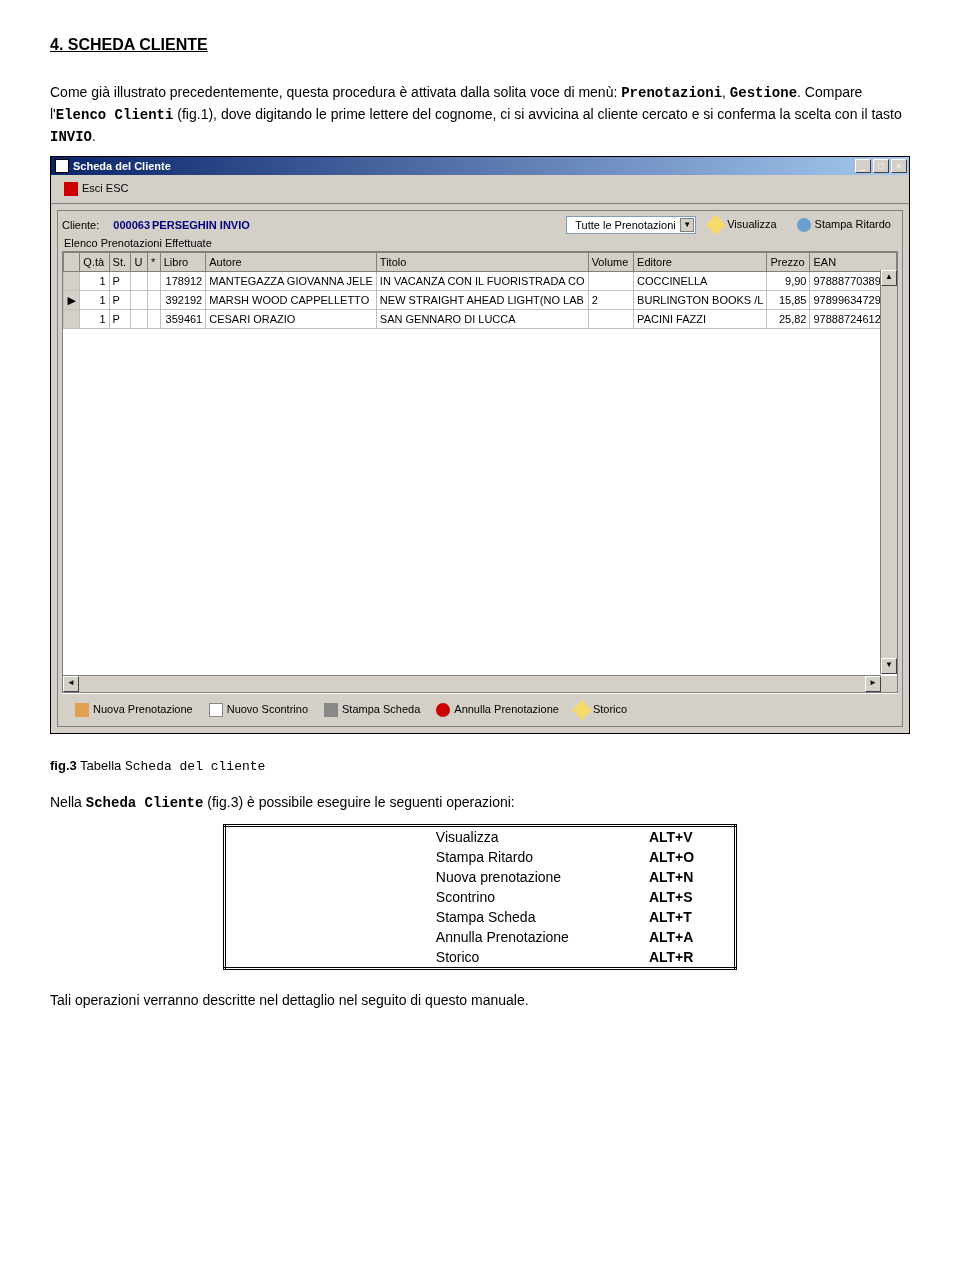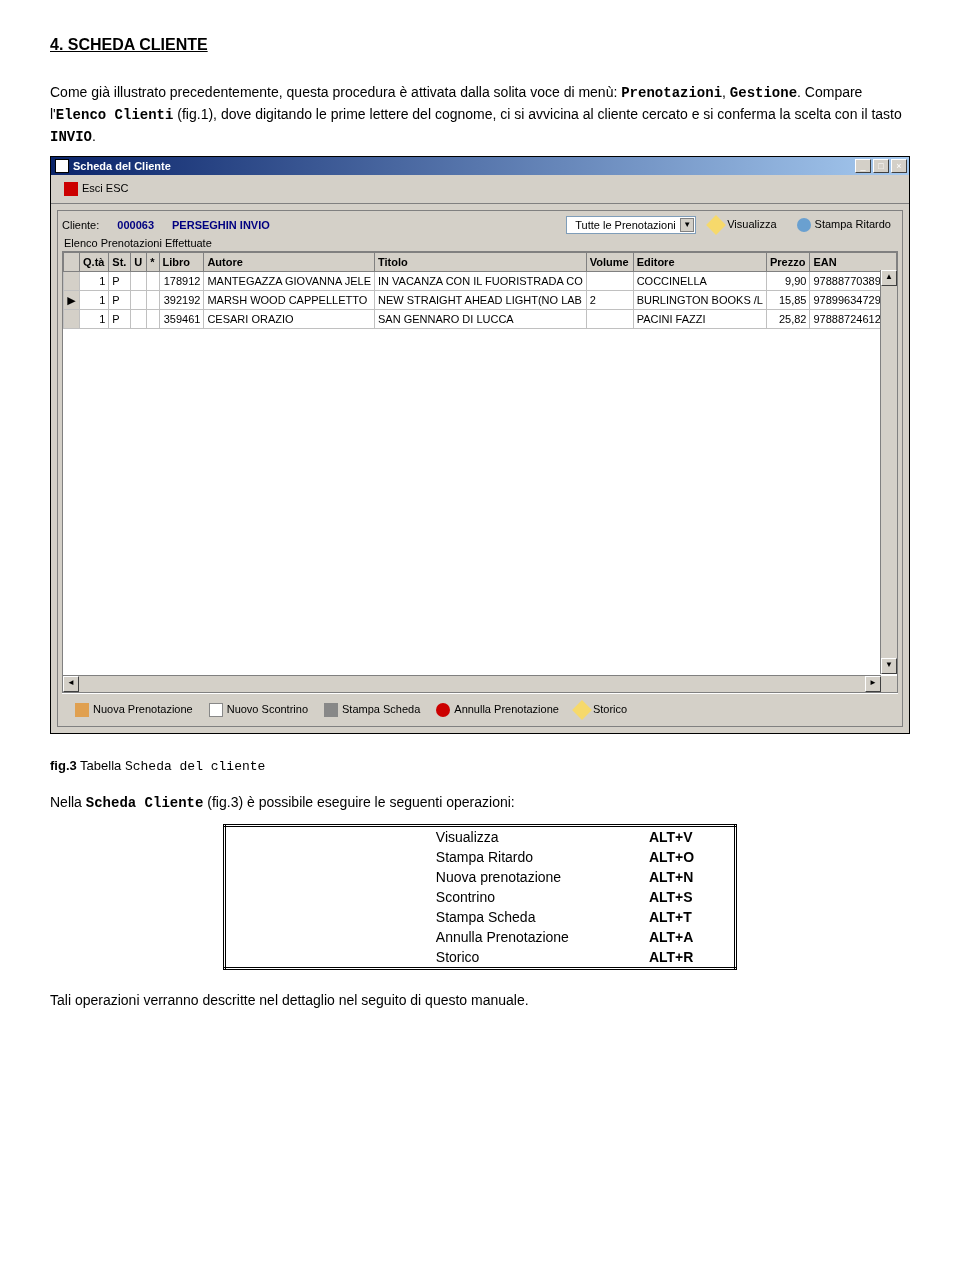--- a/index.html
+++ b/index.html
@@ -68,23 +68,23 @@
   .ic-diamond { background: #f6d96b; transform: rotate(45deg); width:10px; height:10px; }
   .ic-new { background: #e0a050; }
   .ic-glass { background: #6aa0d0; border-radius:50%; }
 
   .inner {
     margin: 6px;
     border: 1px solid #808080;
     background: #d4d0c8;
     padding: 4px 4px 0 4px;
   }
-  .client-row { display:flex; align-items:center; gap:18px; margin-bottom:2px; }
+  .client-row { display:flex; align-items:center; gap:2px; margin-bottom:2px; }
   .client-row .cl { font-size:11px; }
-  .client-row .cid { color:#000080; font-weight:bold; }
+  .client-row .cid { color:#000080; font-weight:bold;margin-left:12px; }
   .client-row .cname { color:#000080; font-weight:bold; }
   .right-controls { margin-left:auto; display:flex; align-items:center; gap:6px; }
   .combo {
     background:#fff; border:1px solid #7f9db9; height:18px; width:130px;
     display:inline-flex; align-items:center; padding:0 8px; font-size:11px;
     box-sizing:border-box; position:relative;
   }
   .combo .arrow {
     position:absolute; right:1px; top:1px; width:14px; height:14px;
     background:#d4d0c8; border:1px solid #808080; box-sizing:border-box;
@@ -93,21 +93,21 @@
 
   .subhead { font-size:11px; margin:2px 0 2px 2px; }
 
   .grid-wrap {
     border:1px solid #808080; background:#fff; position:relative;
     height: 440px; overflow:hidden;
   }
   table.grid { border-collapse: collapse; width: 100%; font-size: 11px; }
   table.grid th {
     background:#d4d0c8; border:1px solid #808080; padding:1px 3px;
-    font-weight:bold; text-align:left; height:16px; white-space:nowrap;
+    font-weight:normal; text-align:left; height:16px; white-space:nowrap;
   }
   table.grid td {
     border:1px solid #c0c0c0; padding:1px 3px; height:16px;
     white-space:nowrap; overflow:hidden;
   }
   table.grid td.n { text-align:right; }
   .rowmark { width:14px; background:#d4d0c8; border:1px solid #808080; text-align:center; }
   .vscroll {
     position:absolute; right:0; top:18px; bottom:18px; width:16px;
     background:#d4d0c8; border-left:1px solid #808080;

